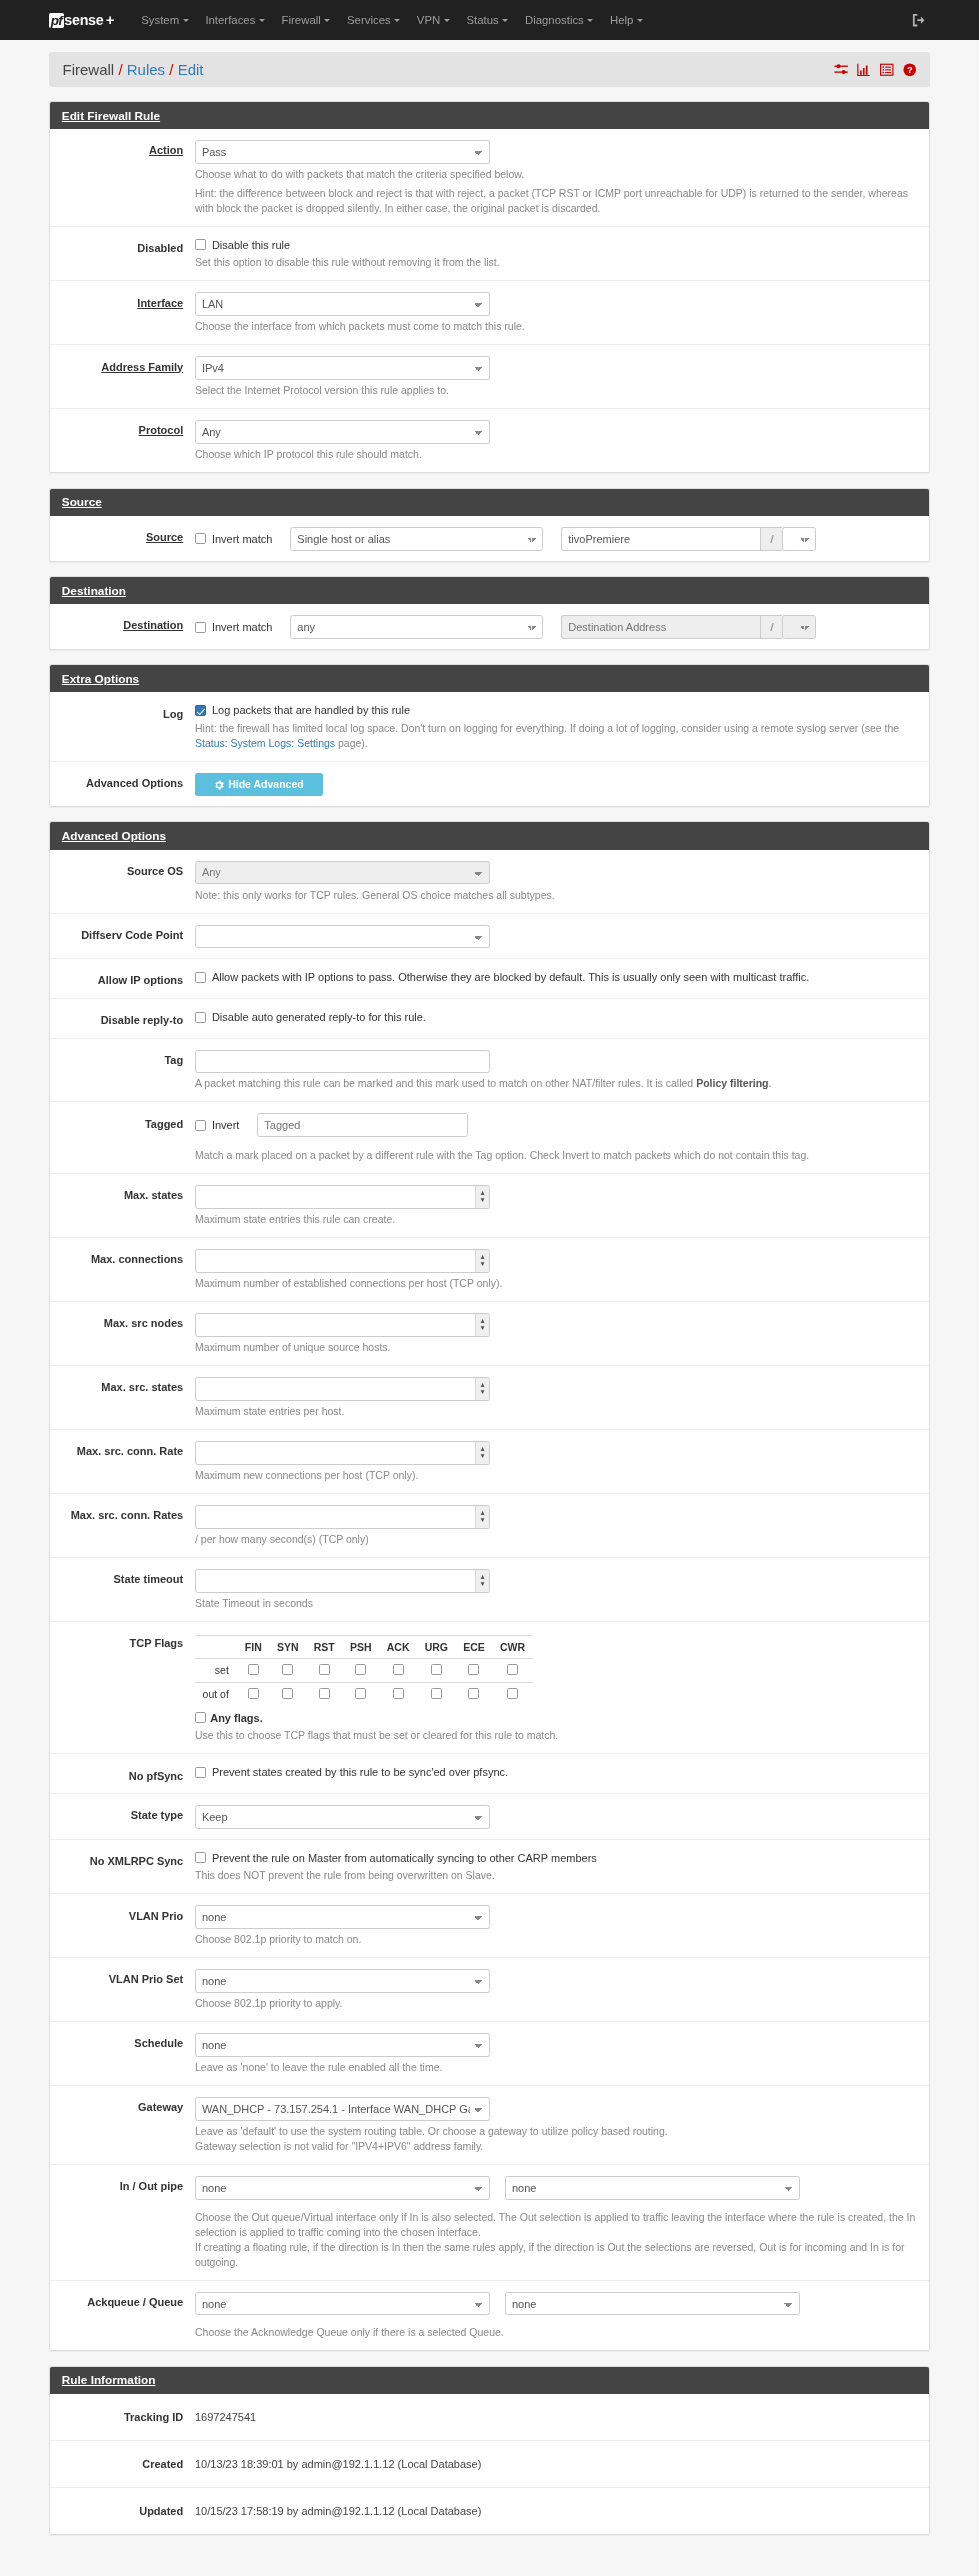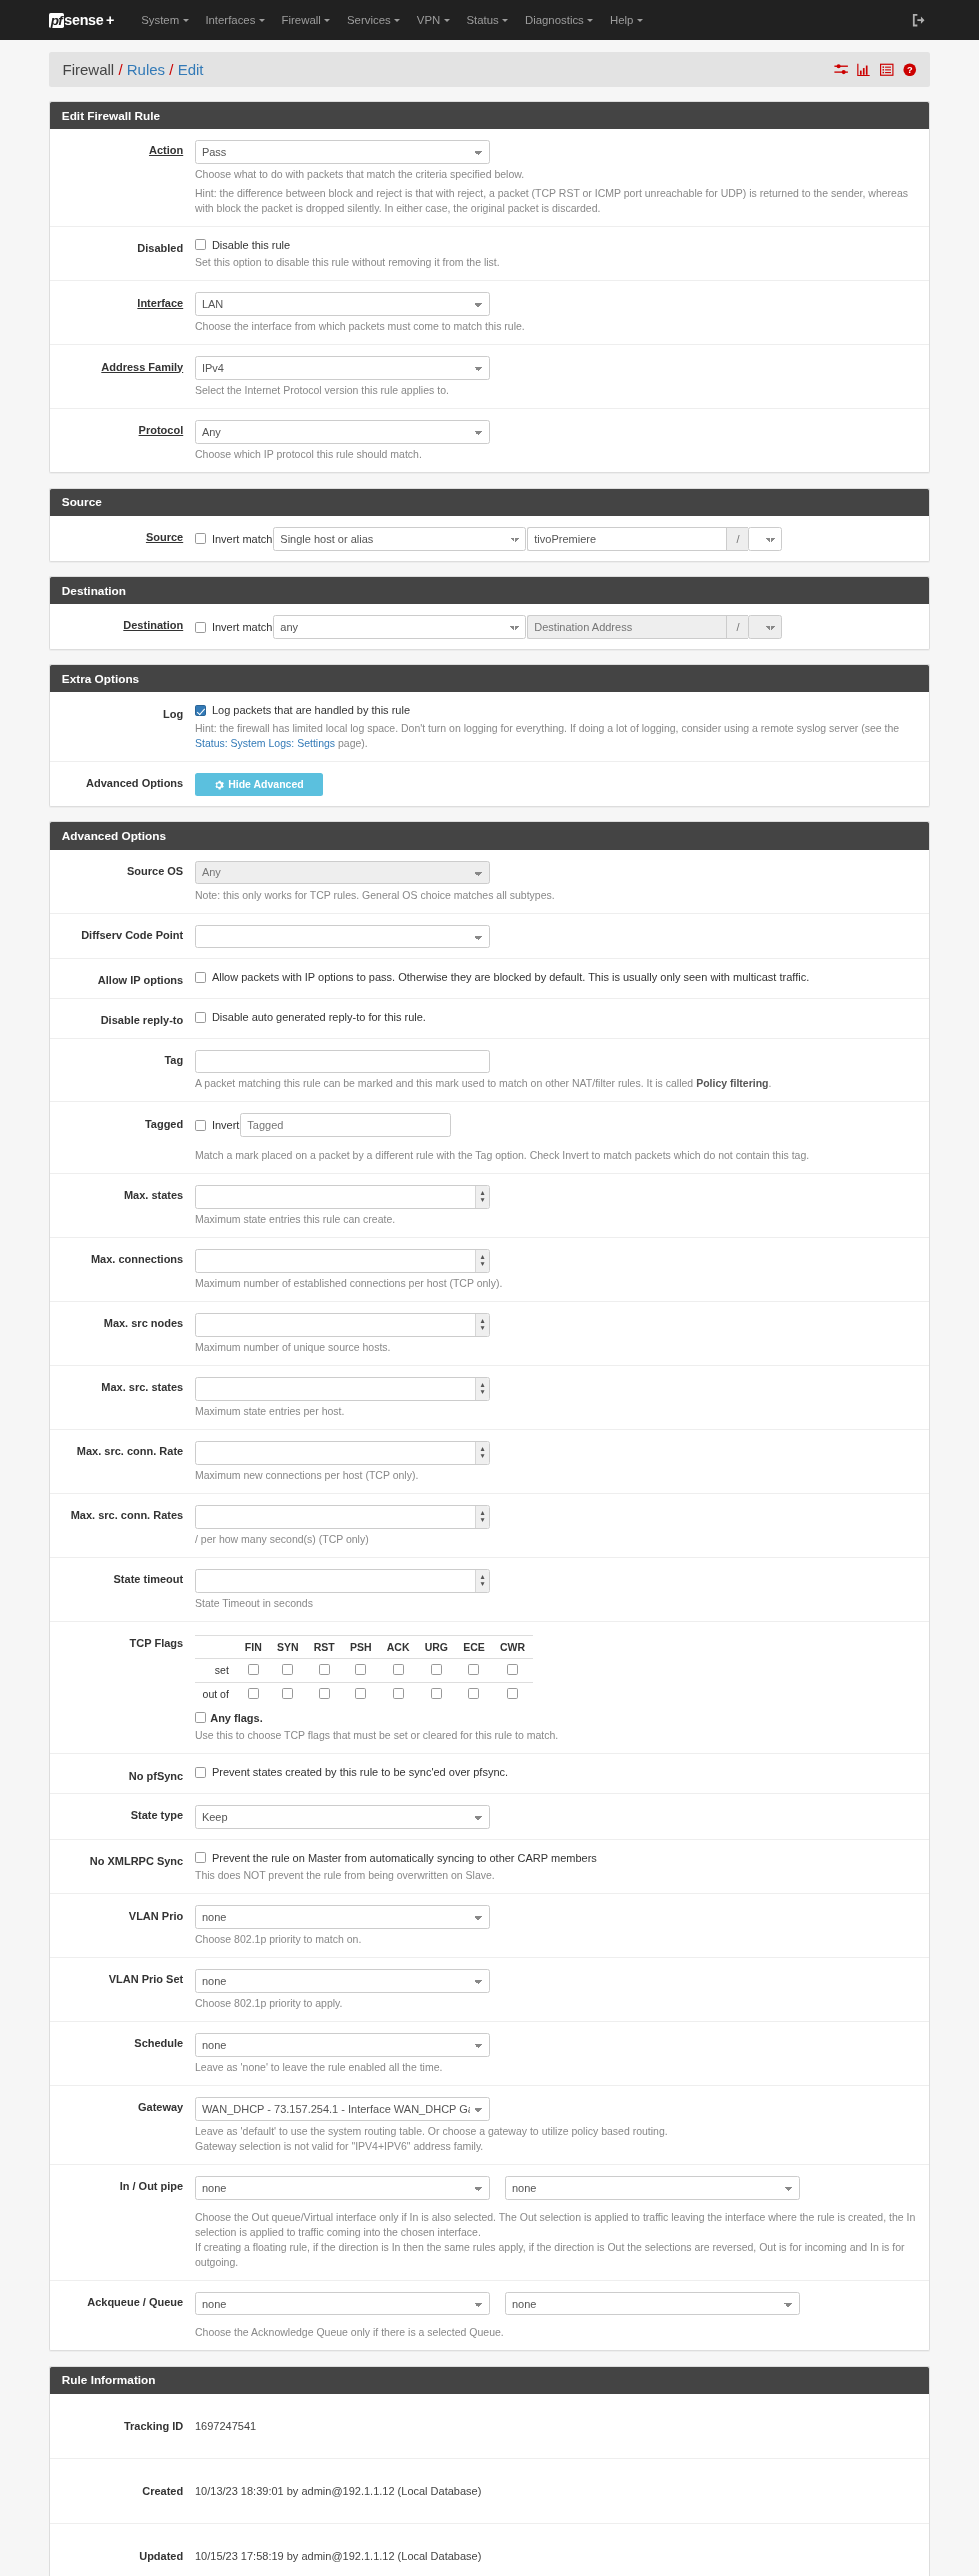--- a/index.html
+++ b/index.html
@@ -122,20 +122,21 @@
     box-shadow:0 0.8px 0.8px rgba(0,0,0,.04);
   }
   .panel + .panel { margin-top:14.3px; }
   .panel-heading {
     background:#444;
     color:#fff;
     font-weight:bold;
     font-size:11.8px;
     padding:6.7px 11.8px;
     border-radius:1.7px 1.7px 0 0;
+    text-decoration:underline;
   }
   .panel-body { padding:0; }
 
   .form-row {
     display:flex;
     padding:11px 0 10px 0;
     border-bottom:0.8px solid #eeeeee;
   }
   .form-row:last-child { border-bottom:none; }
   .lbl {
@@ -222,21 +223,21 @@
     border-width:0 1.7px 1.7px 0;
     transform:rotate(42deg);
   }
   .cb-lbl {
     font-size:11px;
     color:#333;
     line-height:14.3px;
     cursor:pointer;
   }
 
-  .inline { display:flex; align-items:center; gap:1px; flex-wrap:nowrap; }
+  .inline { display:flex; align-items:center; gap:18px; flex-wrap:nowrap; }
 
   
   .addr-group { display:flex; width:255px; }
   .addr-group input {
     flex:1;
     border-radius:2.5px 0 0 2.5px;
     border-right:none;
     min-width:0;
   }
   .addr-slash {
@@ -312,21 +313,21 @@
     background:#fff;
     display:inline-block;
     cursor:pointer;
   }
   .anyflags { display:flex; align-items:center; margin-top:5px; }
   .anyflags .cb-lbl { font-weight:bold; font-size:11px; }
 
   
   .info-row {
     display:flex;
-    padding:26px 0;
+    padding:17px 0;
     border-bottom:0.8px solid #eeeeee;
     font-size:11px;
   }
   .info-row:last-child { border-bottom:none; }
   .info-lbl {
     width:145px; min-width:145px;
     text-align:right;
     padding-right:11.8px;
     font-weight:bold;
     color:#333;

